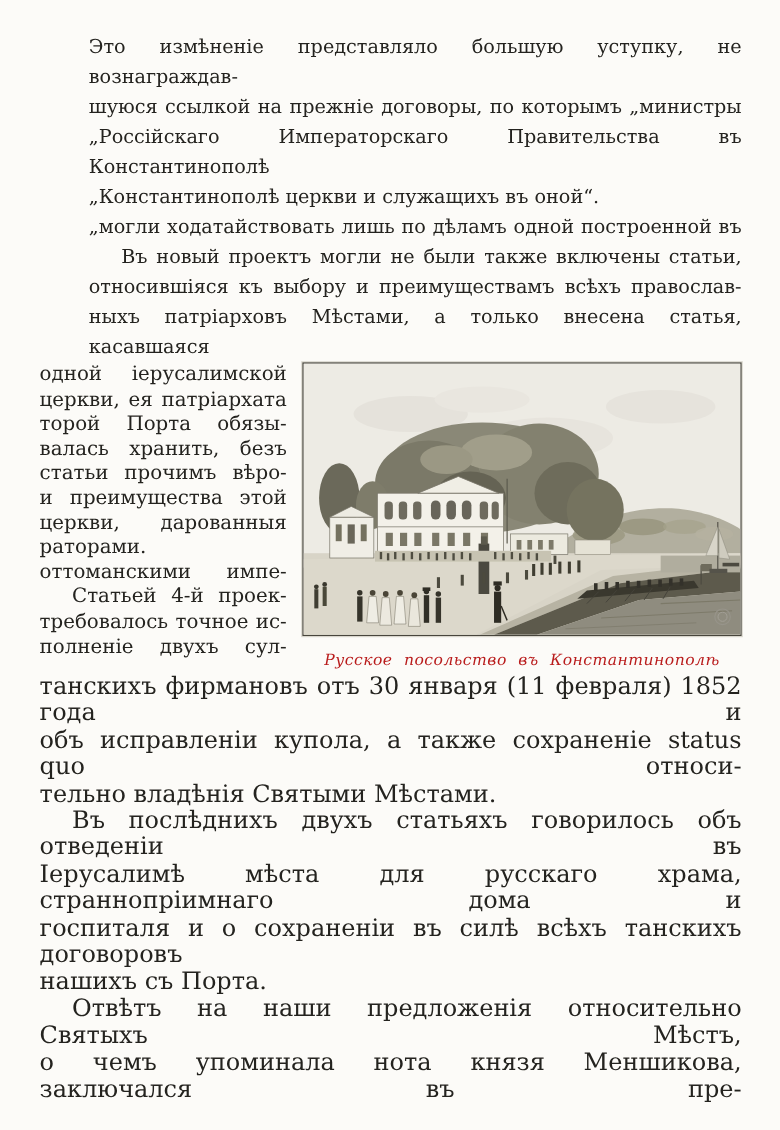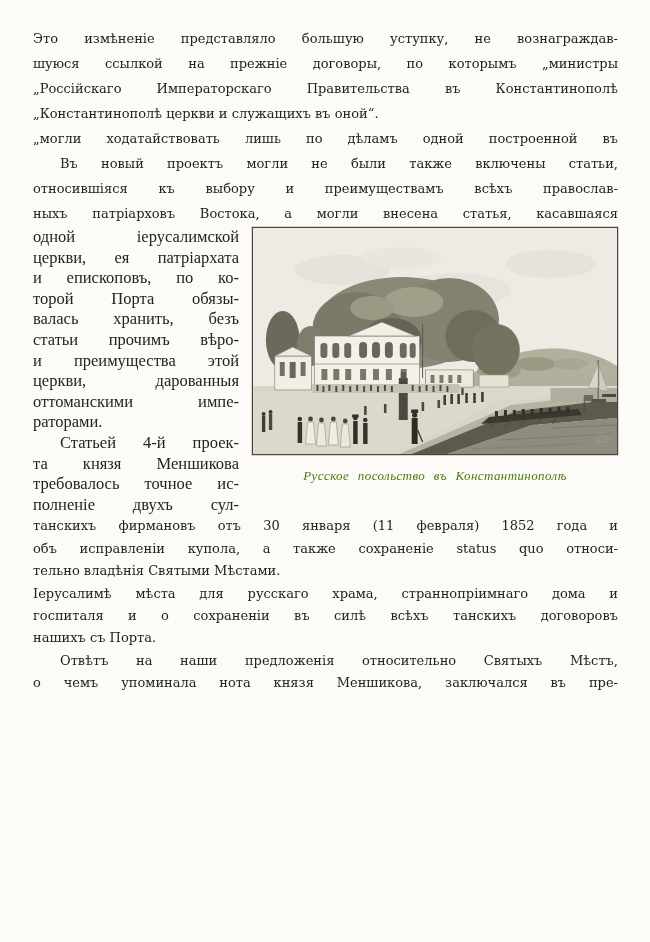--- a/index.html
+++ b/index.html
@@ -3,74 +3,72 @@
 <meta charset="utf-8">
 <style>
   html,body{margin:0;padding:0;background:#e8e6e1;}
   .page{
     width:650px;height:942px;margin:0 auto;position:relative;
     background:#fcfbf8;color:#24231f;
     font-family:"DejaVu Serif","Liberation Serif",serif;
     overflow:hidden;box-sizing:border-box;
     padding:26px 32px 0 33px;
   }
-  .bodytext{font-size:13px;line-height:25px;}
+  .bodytext{font-size:16px;line-height:25px;margin-left:41px;}
   .line{text-align:justify;text-align-last:justify;white-space:normal;}
   .line.lastline{text-align-last:left;}
   .line.indent{text-indent:27px;}
-  .cols{display:flex;align-items:flex-start;margin-top:1px;font-family:Liberation Serif, serif;}
+  .cols{display:flex;align-items:flex-start;margin-top:1px;}
   .colleft{width:206px;font-size:16.5px;line-height:20.6px;}
   .colright{flex:1;padding-left:13px;}
   .pic-frame{
     border:1px solid #47453c;background:#ebe9e3;height:226px;
     box-shadow:0 0 0 1px #d8d5cc;
   }
   .pic-frame svg{display:block;width:100%;height:100%;}
   .caption{
     margin-top:11px;text-align:center;font-style:italic;
-    font-size:13px;line-height:19px;color:#4d7c0f;
+    font-size:13px;line-height:19px;color:#b91c1c;
     word-spacing:5px;letter-spacing:0.4px;
   }
-  .lower{font-size:13px;line-height:22.4px;}
+  .lower{font-size:20px;line-height:22.4px;}
 </style>
 </head>
 <body>
 
 <div class="page">
 
   <div class="bodytext">
       <div class="line">Это измѣненіе представляло большую уступку, не вознаграждав-</div>
       <div class="line">шуюся ссылкой на прежніе договоры, по которымъ „министры</div>
       <div class="line">„Россійскаго Императорскаго Правительства въ Константинополѣ</div>
       <div class="line lastline">„Константинополѣ церкви и служащихъ въ оной“.</div>
       <div class="line">„могли ходатайствовать лишь по дѣламъ одной построенной въ</div>
     </div>
   <div class="bodytext">
       <div class="line indent">Въ новый проектъ могли не были также включены статьи,</div>
       <div class="line">относившіяся къ выбору и преимуществамъ всѣхъ православ-</div>
-      <div class="line">ныхъ патріарховъ Востока, а могли внесена статья, касавшаяся</div>
+      <div class="line">ныхъ патріарховъ Мѣстами, а только внесена статья, касавшаяся</div>
     </div>
 
   <div class="cols">
     <div class="colleft">
       <div>
           <div class="line">одной іерусалимской</div>
           <div class="line">церкви, ея патріархата</div>
-          <div class="line">и епископовъ, по ко-</div>
           <div class="line">торой Порта обязы-</div>
           <div class="line">валась хранить, безъ</div>
           <div class="line">статьи прочимъ вѣро-</div>
           <div class="line">и преимущества этой</div>
           <div class="line">церкви, дарованныя</div>
+          <div class="line lastline">раторами.</div>
           <div class="line">оттоманскими импе-</div>
-          <div class="line lastline">раторами.</div>
         </div>
       <div>
           <div class="line indent">Статьей 4-й проек-</div>
-          <div class="line">та князя Меншикова</div>
           <div class="line">требовалось точное ис-</div>
           <div class="line">полненіе двухъ сул-</div>
         </div>
     </div>
     <div class="colright">
       <div class="pic-frame">
 
         <svg viewBox="0 0 367 226" preserveAspectRatio="none">
 
           <rect x="0" y="0" width="367" height="170" fill="#edebe4"></rect>
@@ -250,20 +248,21 @@
       </div>
     </div>
   </div>
 
   <div class="lower">
       <div class="line">танскихъ фирмановъ отъ 30 января (11 февраля) 1852 года и</div>
       <div class="line">объ исправленіи купола, а также сохраненіе status quo относи-</div>
       <div class="line lastline">тельно владѣнія Святыми Мѣстами.</div>
     </div>
   <div class="lower">
+      <div class="line indent">Въ послѣднихъ двухъ статьяхъ говорилось объ отведеніи въ</div>
       <div class="line">Іерусалимѣ мѣста для русскаго храма, страннопріимнаго дома и</div>
       <div class="line">госпиталя и о сохраненіи въ силѣ всѣхъ танскихъ договоровъ</div>
       <div class="line lastline">нашихъ съ Порта.</div>
     </div>
   <div class="lower">
       <div class="line indent">Отвѣтъ на наши предложенія относительно Святыхъ Мѣстъ,</div>
       <div class="line">о чемъ упоминала нота князя Меншикова, заключался въ пре-</div>
     </div>
 
 </div>

